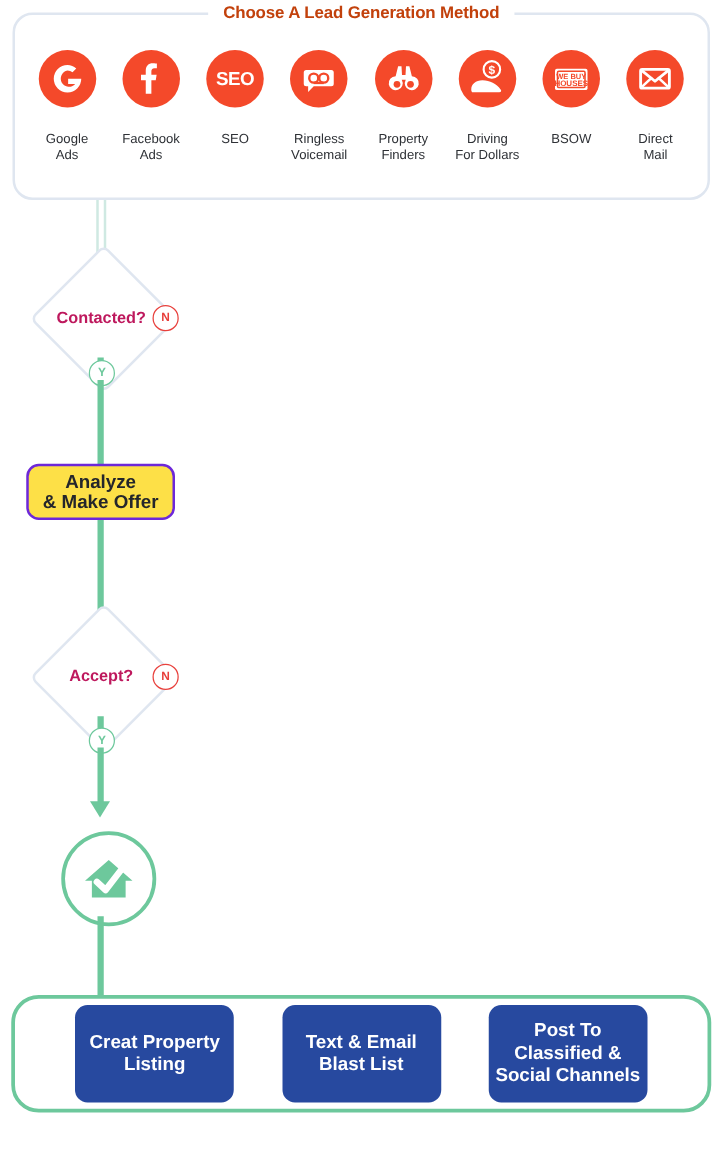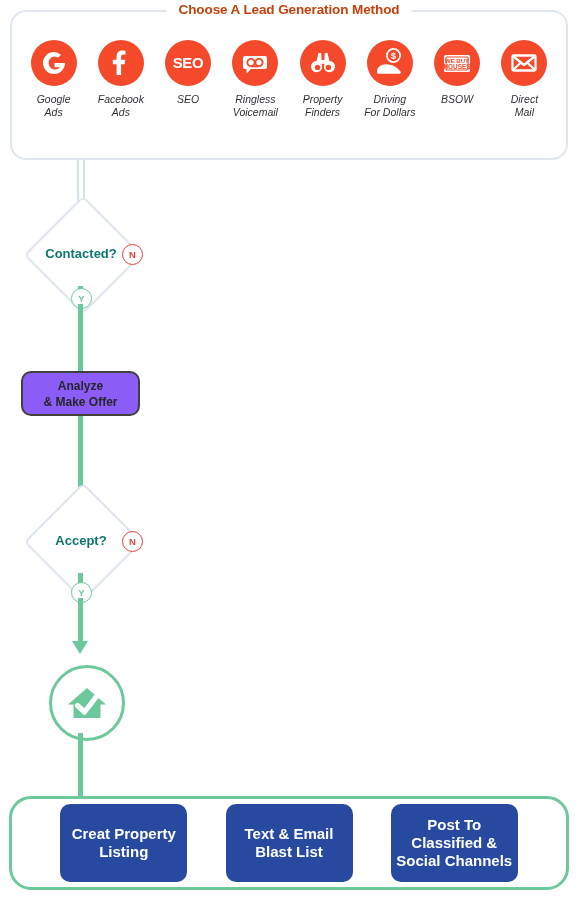--- a/index.html
+++ b/index.html
@@ -65,27 +65,26 @@
     height: 46px;
     border-radius: 50%;
     background: #f4492a;
     display: flex;
     align-items: center;
     justify-content: center;
     overflow: hidden;
   }
   .method-badge svg { display: block; }
   .method-label {
-    margin-top: 7px;
+    margin-top: 19px;
     font-size: 10.5px;
     line-height: 12.5px;
     text-align: center;
     color: #2e3136;
     white-space: pre-line;
-    font-style: italic;
   }
 
   
   .conn {
     position: absolute;
     background: #6dc89c;
   }
   .conn-top {
     position: absolute;
     left: 77px;
@@ -118,21 +117,21 @@
     position: absolute;
     left: 0;
     top: 0;
     width: 112px;
     height: 112px;
     display: flex;
     align-items: center;
     justify-content: center;
     font-size: 13px;
     font-weight: bold;
-    color: #0f766e;
+    color: #be185d;
     white-space: nowrap;
   }
 
   .badge-n, .badge-y {
     position: absolute;
     width: 19px;
     height: 19px;
     border-radius: 50%;
     background: #ffffff;
     display: flex;
@@ -147,28 +146,28 @@
   }
   .badge-y {
     border: 1.8px solid #6dc89c;
     color: #6dc89c;
   }
 
   
   .process-box {
     position: absolute;
     box-sizing: border-box;
-    background: #8b5cf6;
-    border: 2px solid #404040;
+    background: #fde047;
+    border: 2px solid #6d28d9;
     border-radius: 10px;
     display: flex;
     align-items: center;
     justify-content: center;
     text-align: center;
-    font-size: 12px;
+    font-size: 15px;
     font-weight: bold;
     line-height: 16px;
     color: #24262b;
     white-space: pre-line;
   }
 
   
   .arrow-head {
     position: absolute;
     width: 0;

